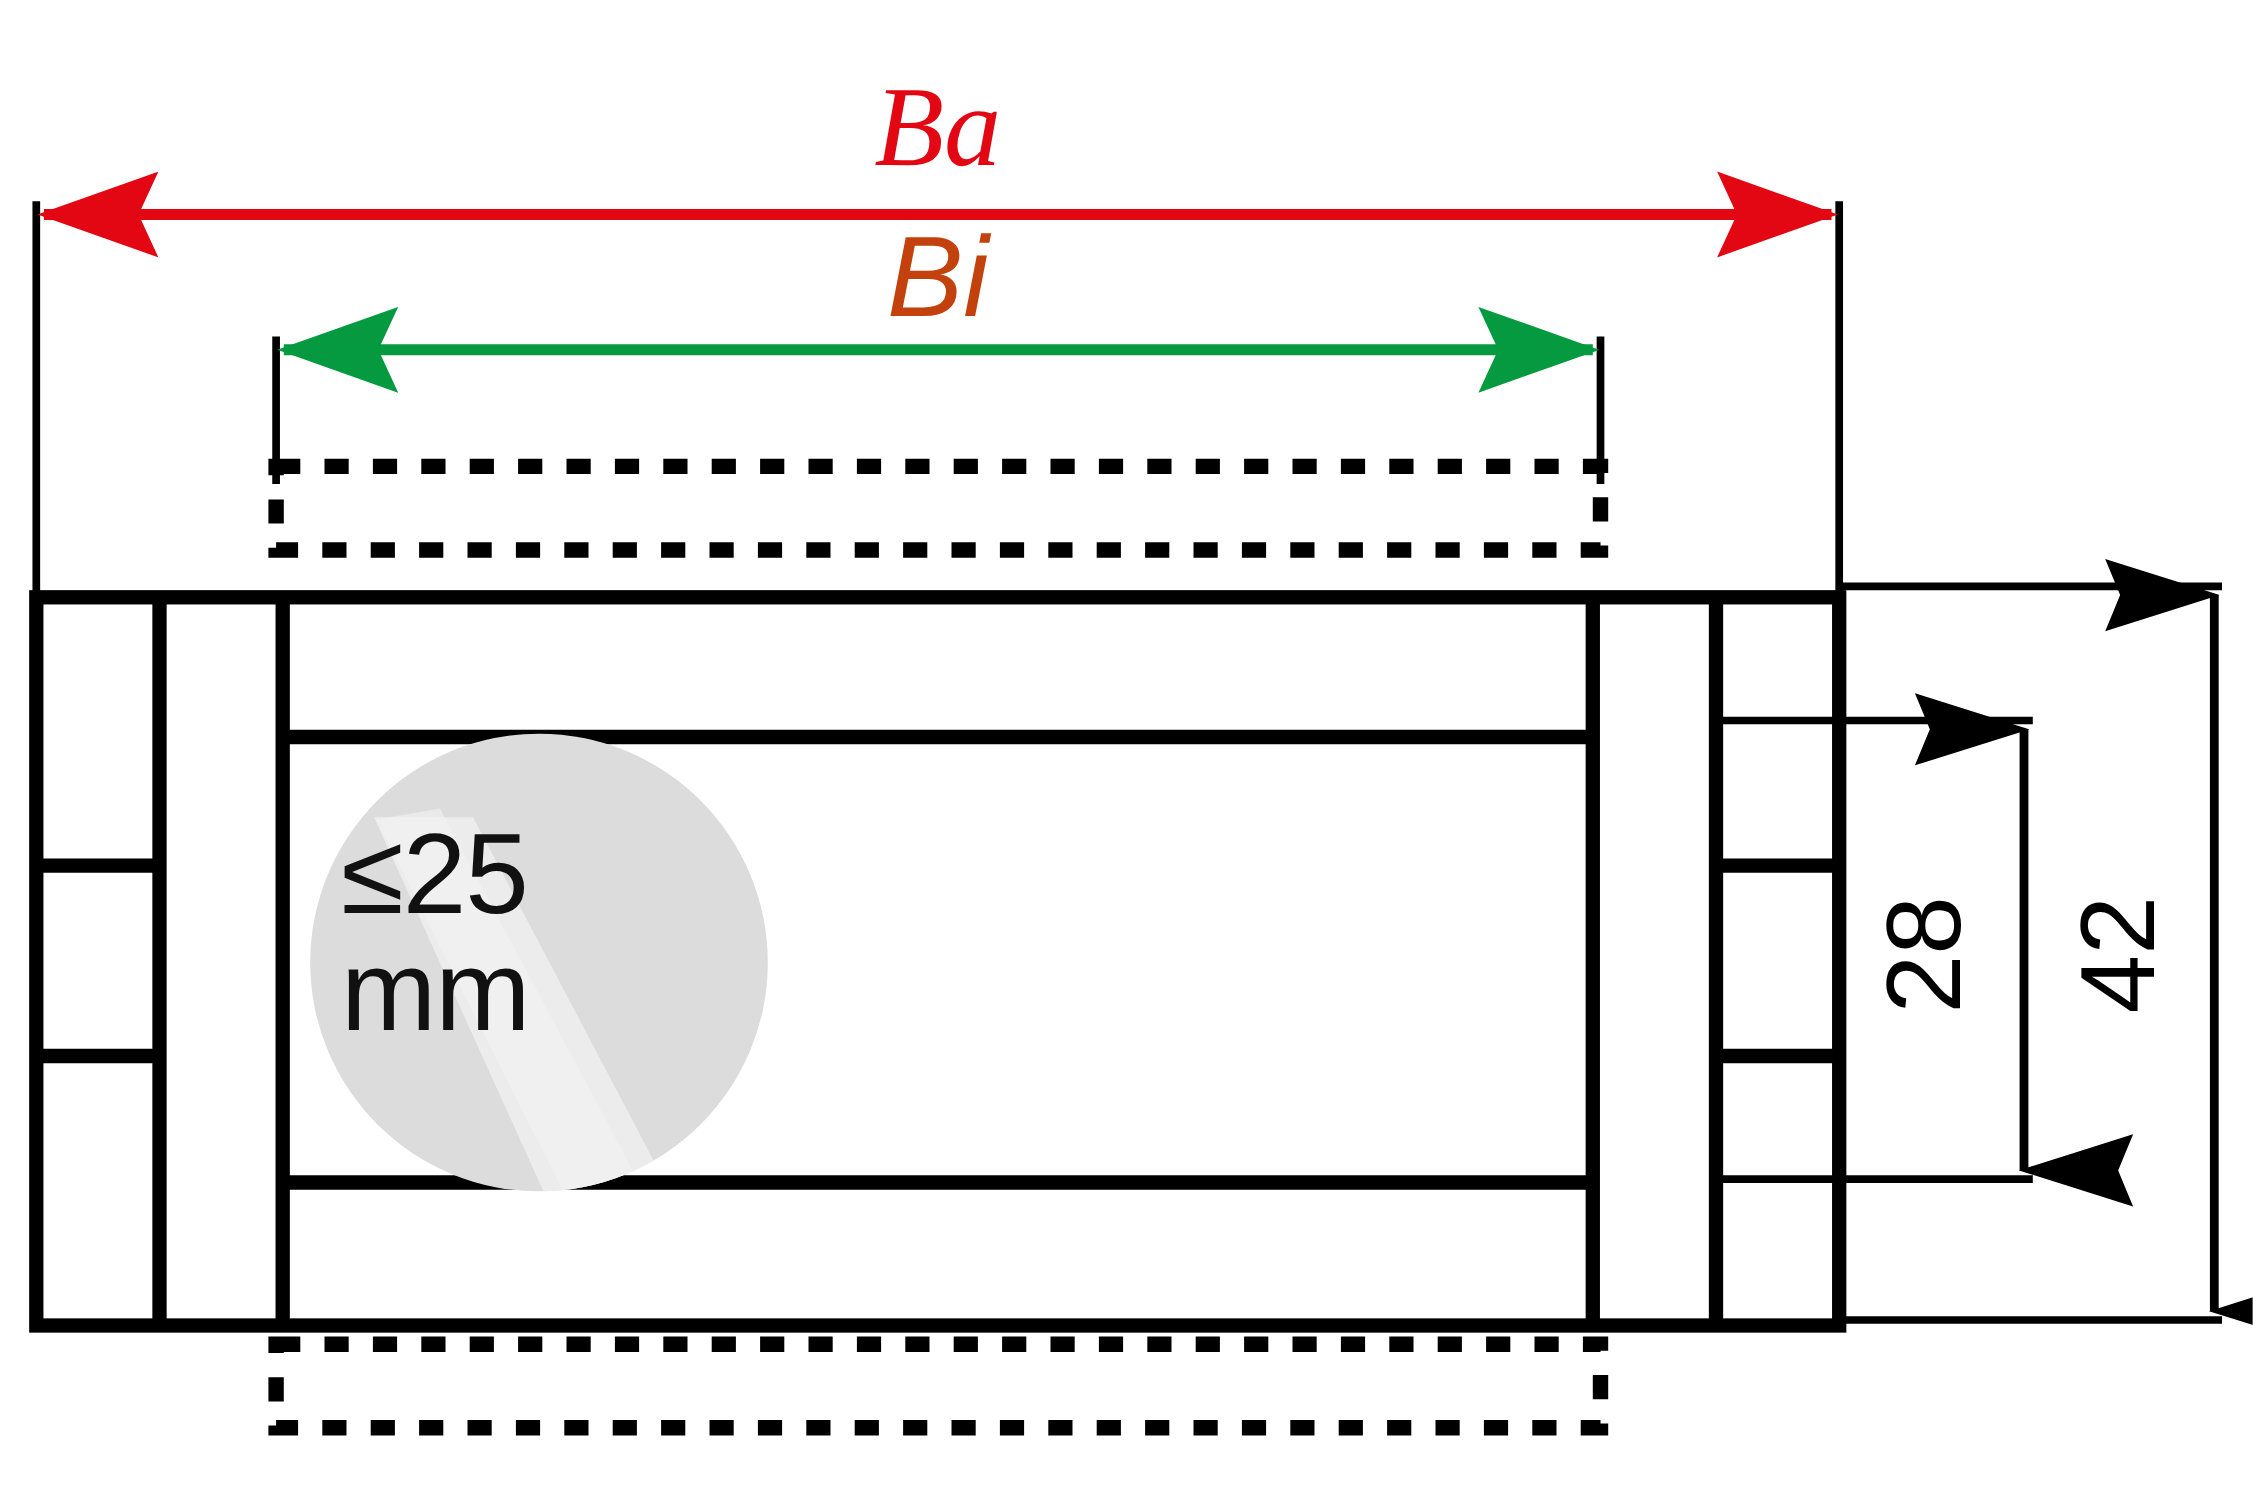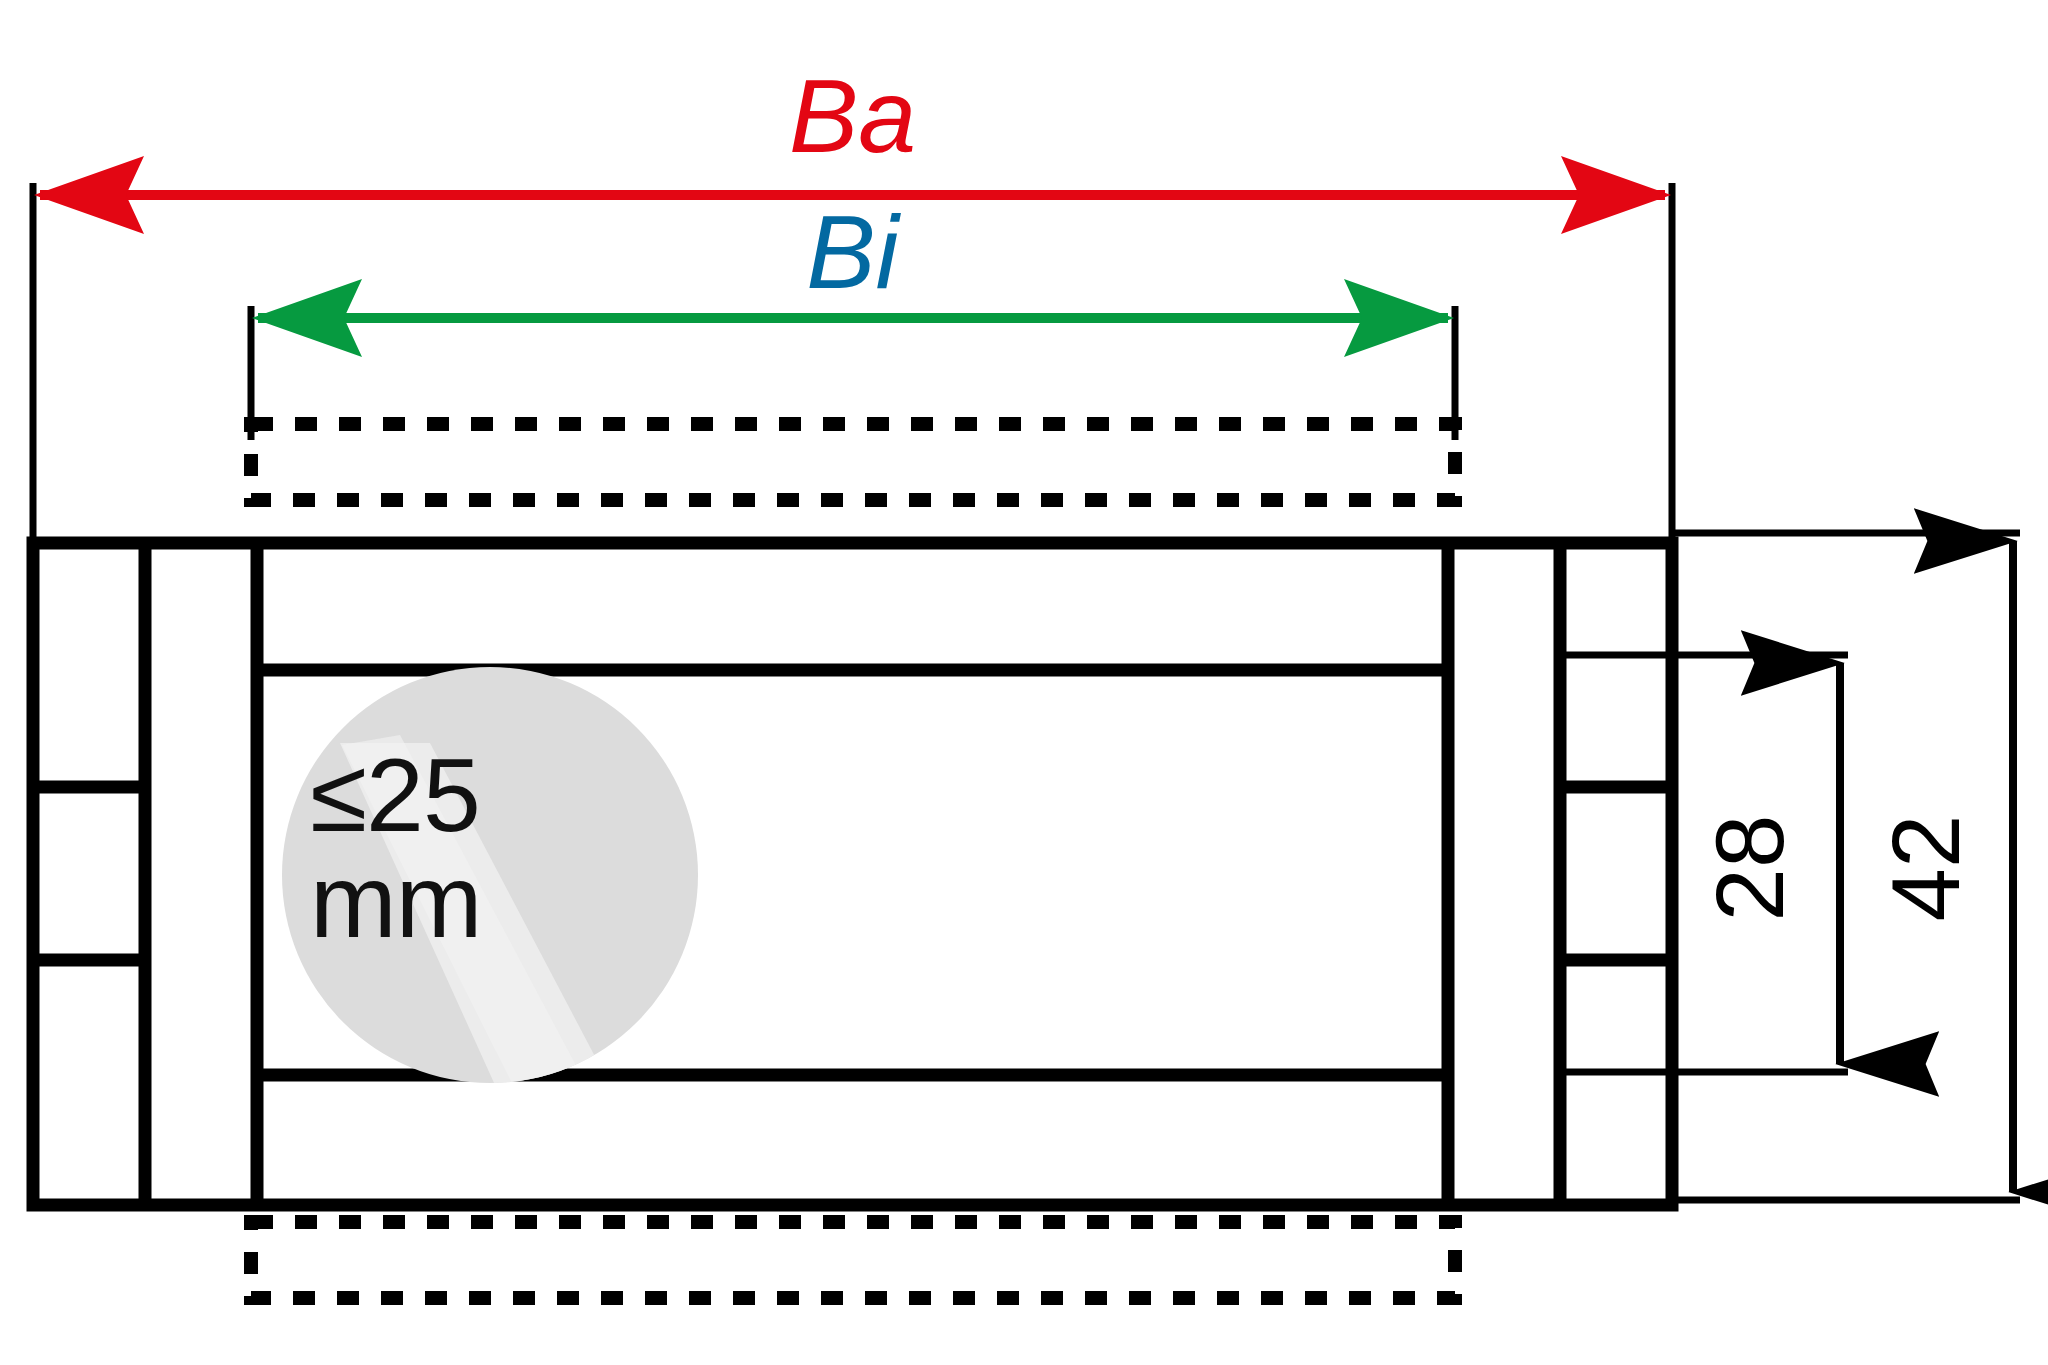--- a/index.html
+++ b/index.html
@@ -30,21 +30,21 @@
     position: absolute;
     white-space: pre;
     line-height: 1;
   }
   .dim-letter {
     font-style: italic;
     font-weight: 400;
     font-size: 104px;
     font-family: "Liberation Sans", sans-serif;
   }
-  #ba-label { left: 0; top: 64px; width: 1705px; text-align: center; }
+  #ba-label { left: 0; top: 64px; width: 1705px; text-align: center; font-family: Liberation Serif, serif; }
   #bi-label { left: 0; top: 200px; width: 1705px; text-align: center; }
   .dim-number {
     font-size: 96px;
     font-weight: 400;
     color: #000000;
     font-family: "Liberation Sans", sans-serif;
     transform-origin: 50% 50%;
   }
   #num-28 { left: 1690px; top: 820px; width: 120px; text-align: center;
             transform: rotate(-90deg); }
@@ -173,19 +173,19 @@
     </g>
   </svg>
 
   <div id="badge-text">
     <span>≤25</span>
     <span class="l2">mm</span>
   </div>
 
   <div class="lbl dim-letter" id="ba-label" style="color:#E30613">Ba</div>
 
-  <div class="lbl dim-letter" id="bi-label" style="color:#0369a1">Bi</div>
+  <div class="lbl dim-letter" id="bi-label" style="color:#c2410c">Bi</div>
 
   <div class="lbl dim-number" id="num-28">28</div>
 
   <div class="lbl dim-number" id="num-42">42</div>
 
 </div>
 
 </body></html>

